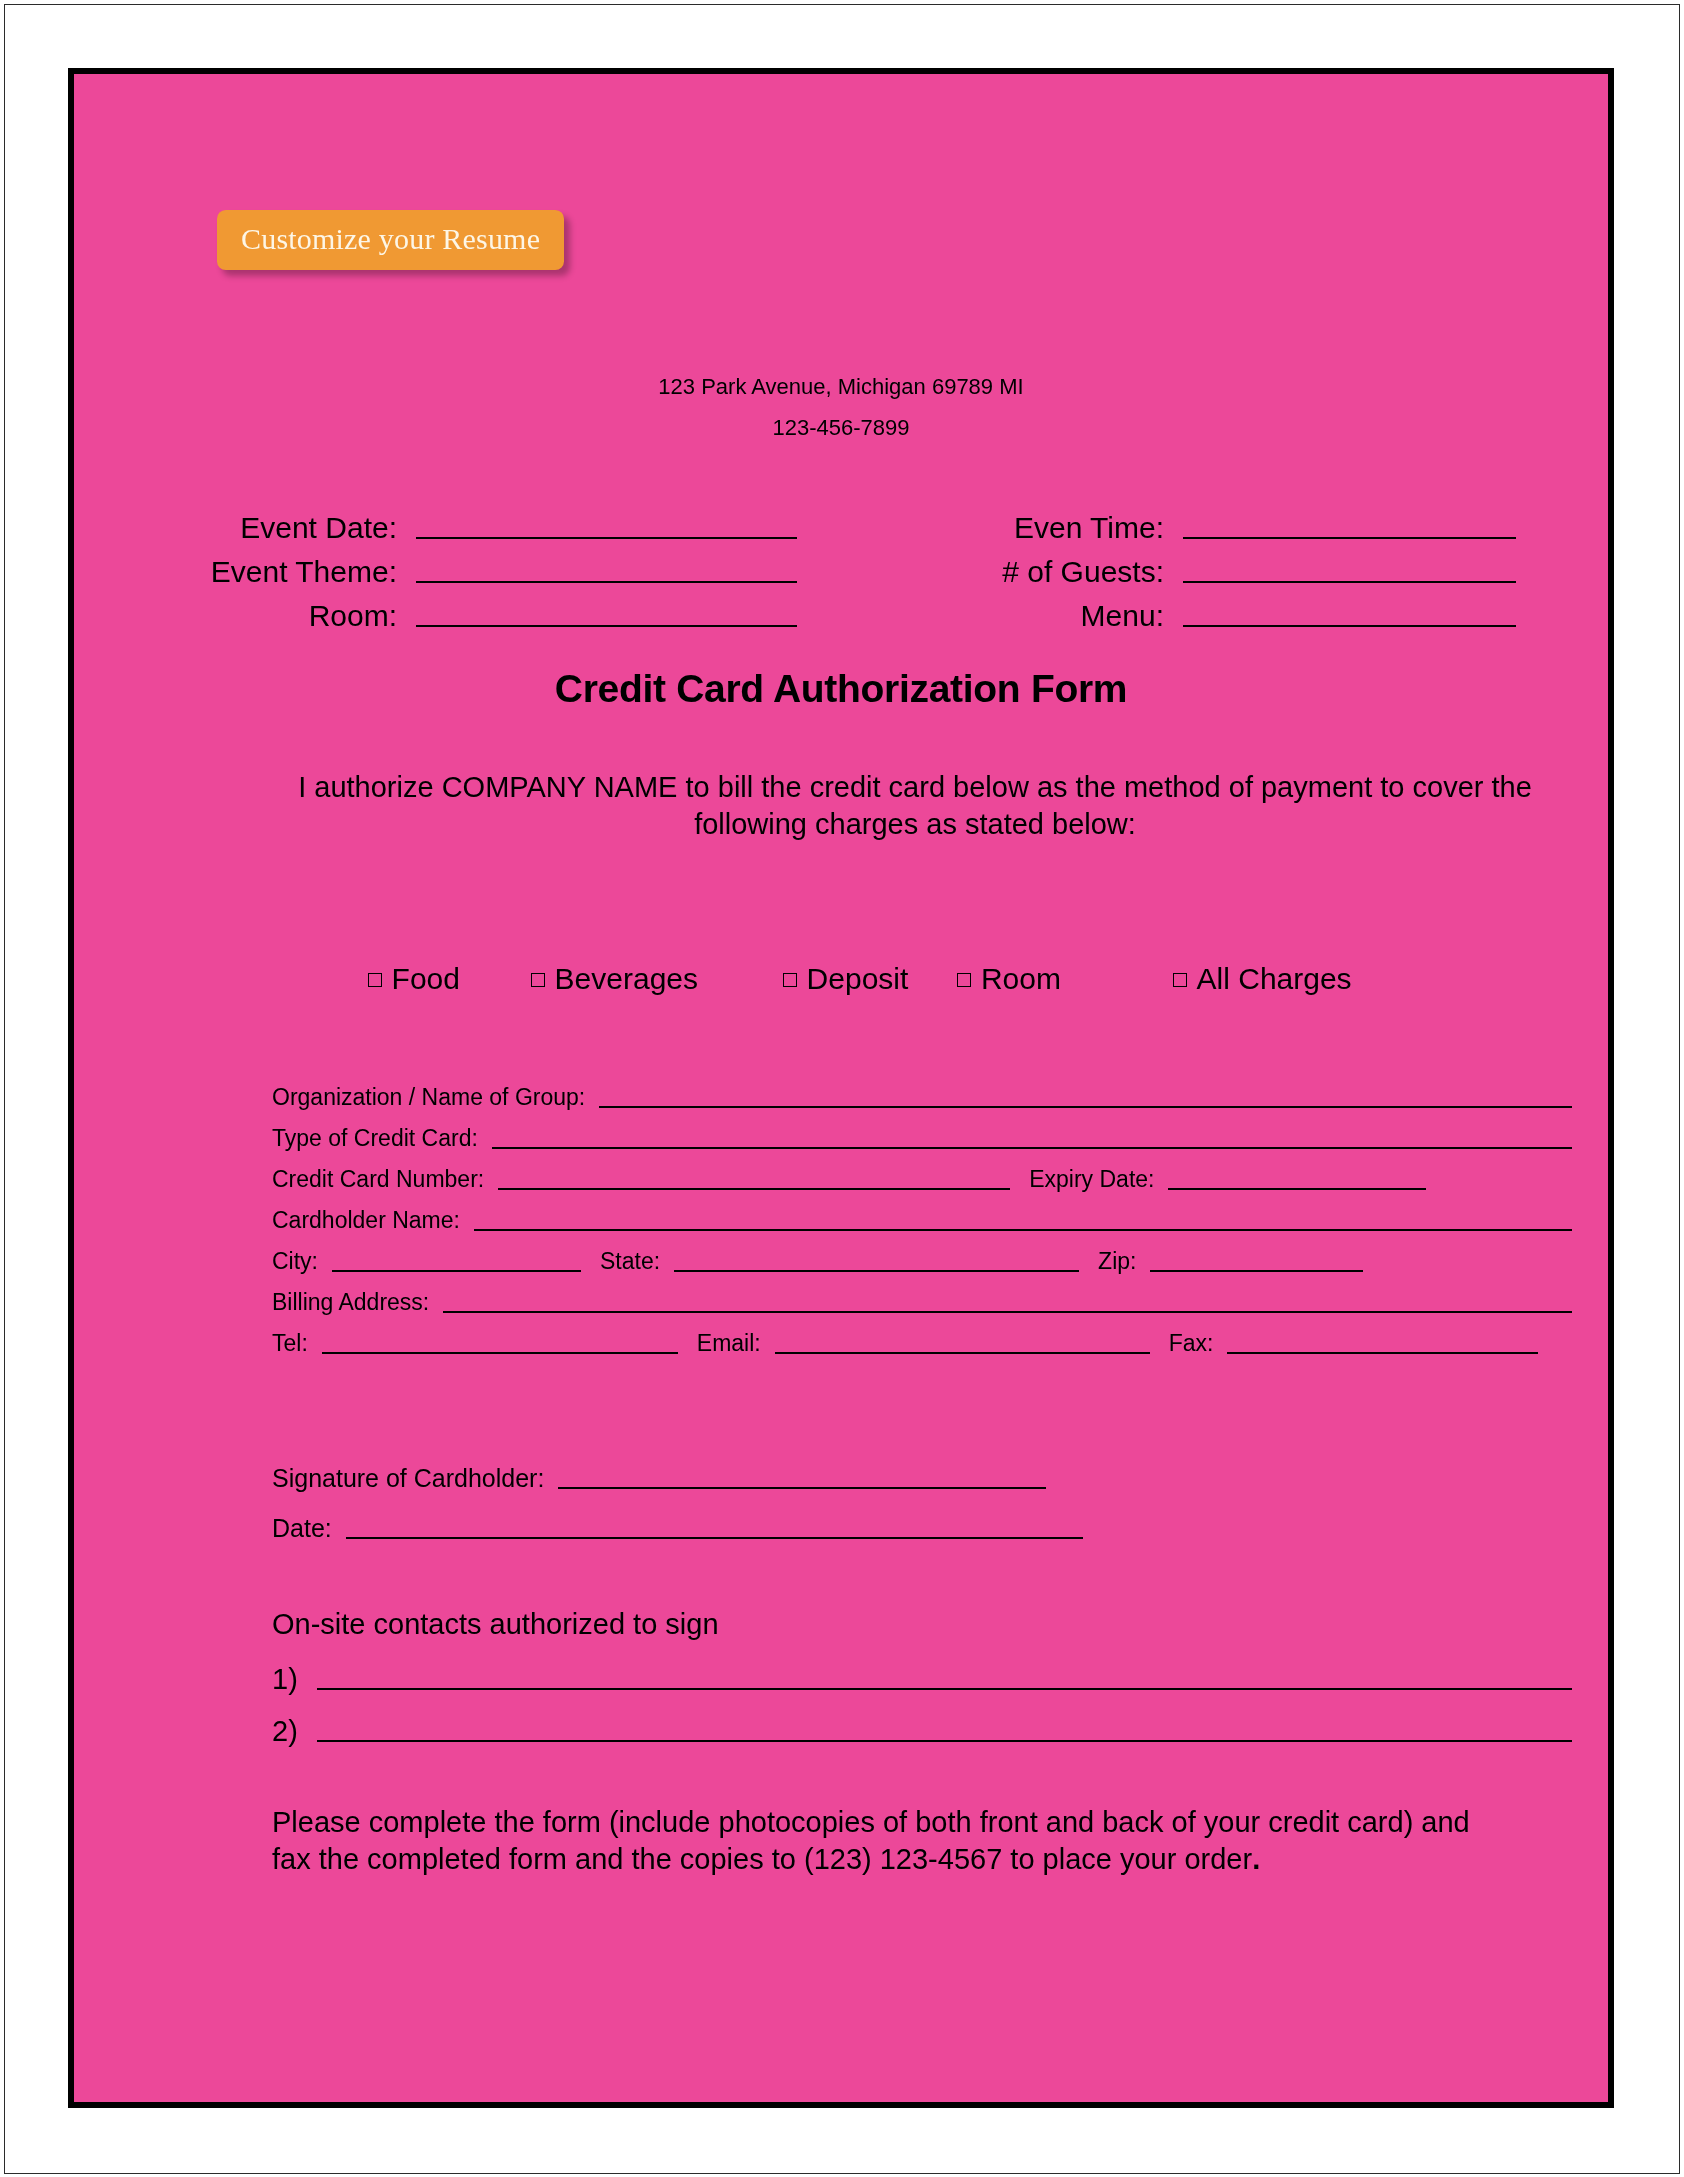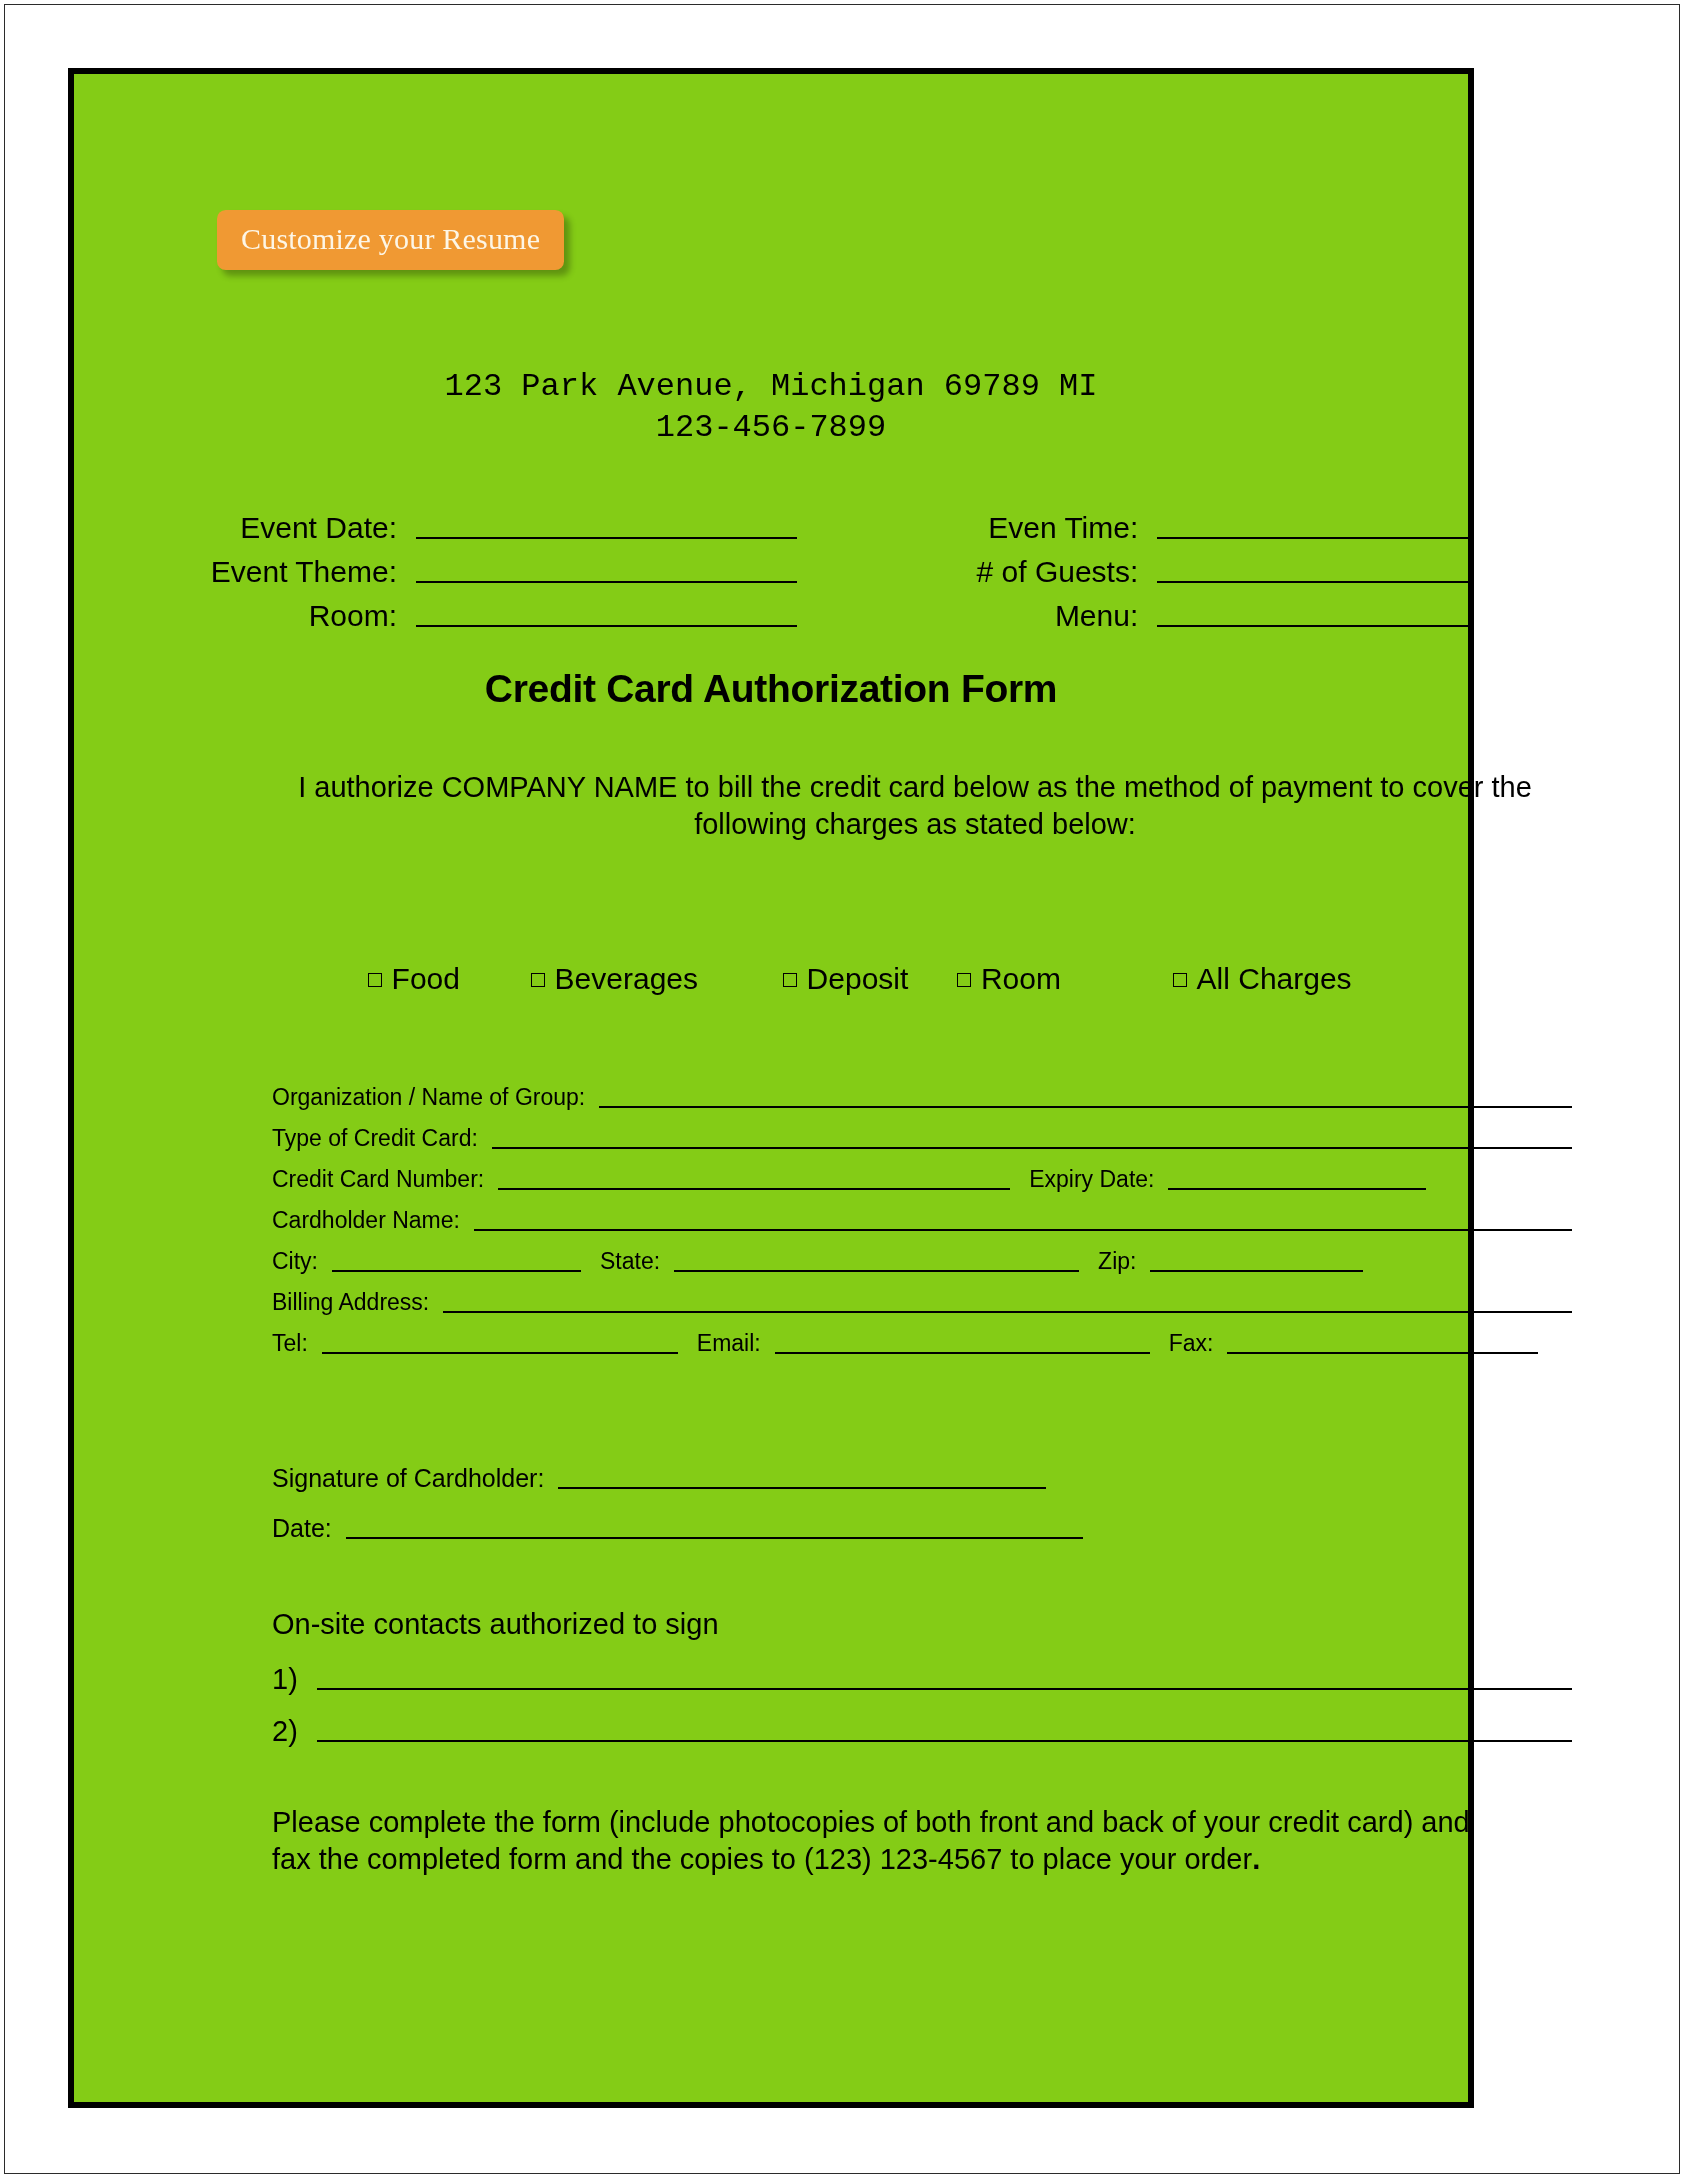--- a/index.html
+++ b/index.html
@@ -25,25 +25,25 @@
     height: 2170px;
     border: 0.9px solid #2b2b2b;
     box-sizing: border-box;
   }
 
   
   .page-frame {
     position: absolute;
     left: 68px;
     top: 68px;
-    width: 1406px;
+    width: 1546px;
     height: 2040px;
     border: 6px solid #000000;
     box-sizing: border-box;
-    background: #84cc16;
+    background: #ec4899;
   }
 
   .sheet {
     position: absolute;
     left: 0;
     top: 0;
     right: 0;
     bottom: 0;
   }
 
@@ -67,23 +67,22 @@
     letter-spacing: 0.2px;
   }
 
   
   .addr {
     position: absolute;
     left: 0;
     right: 0;
     top: 292px;
     text-align: center;
-    font-size: 32px;
+    font-size: 22px;
     line-height: 41px;
-    font-family: Liberation Mono, monospace;
   }
 
   
   .event-grid {
     position: absolute;
     left: 0;
     top: 426px;
     width: 100%;
   }
   .ev-row {

